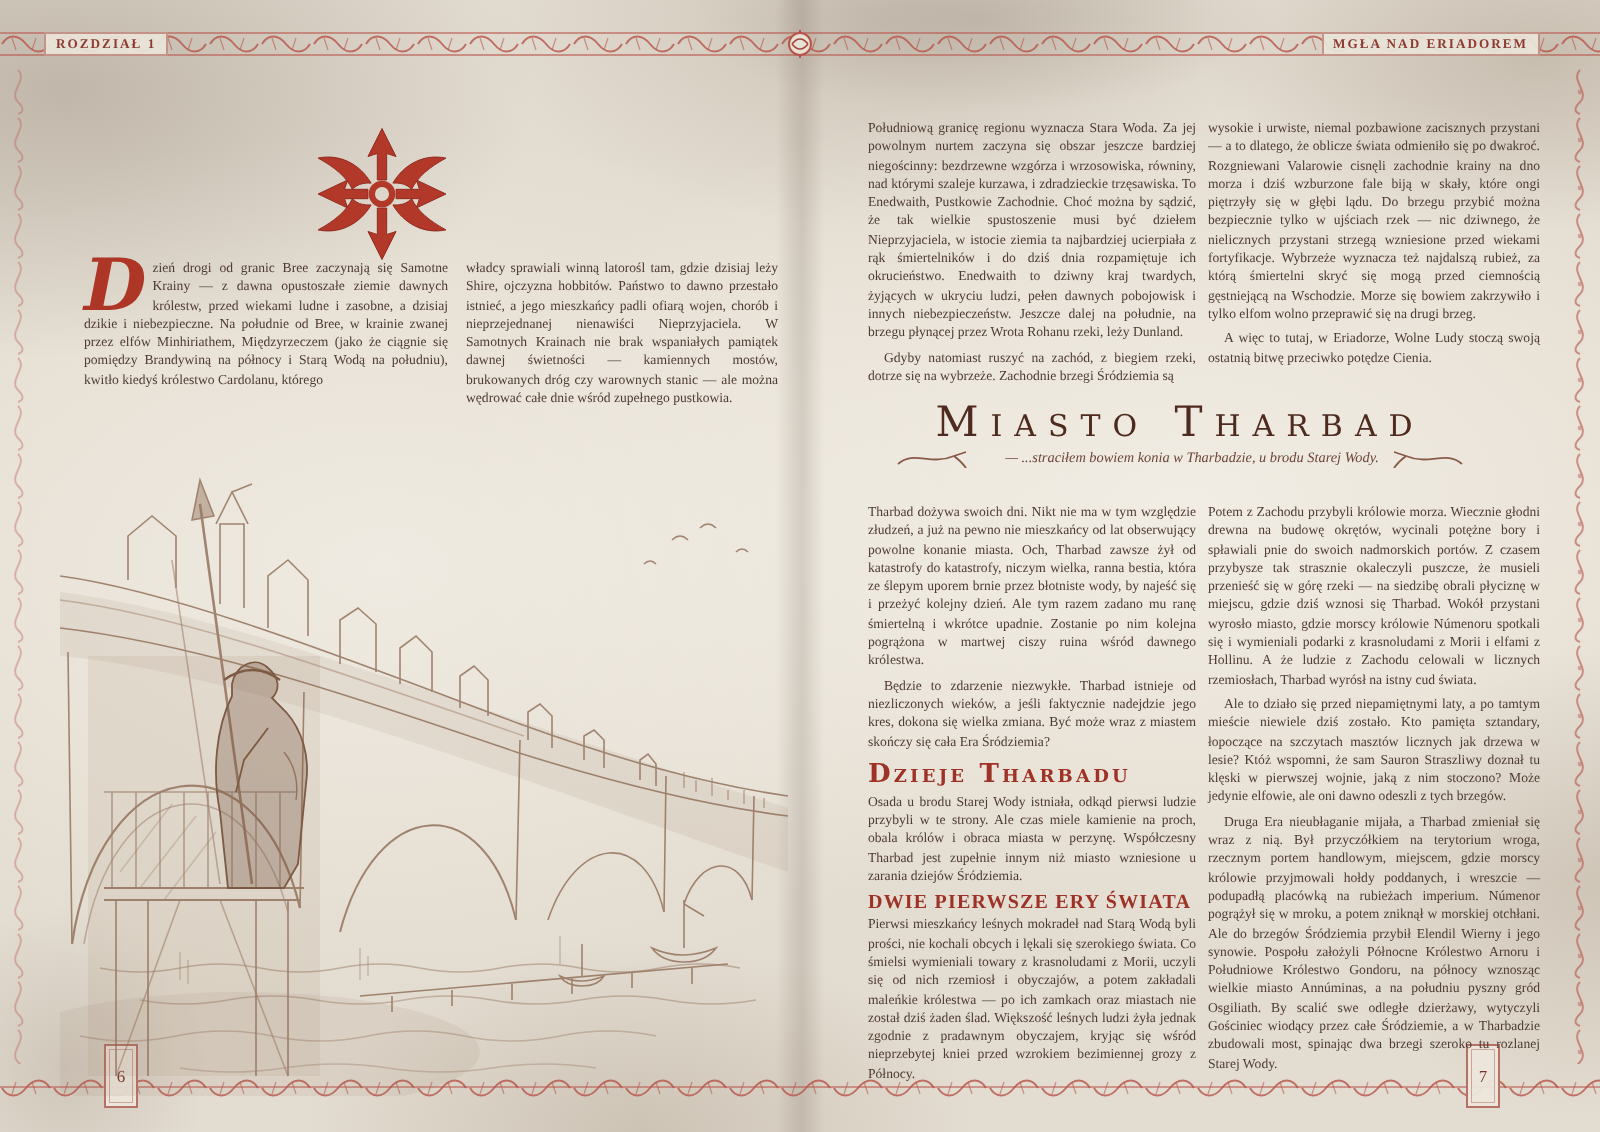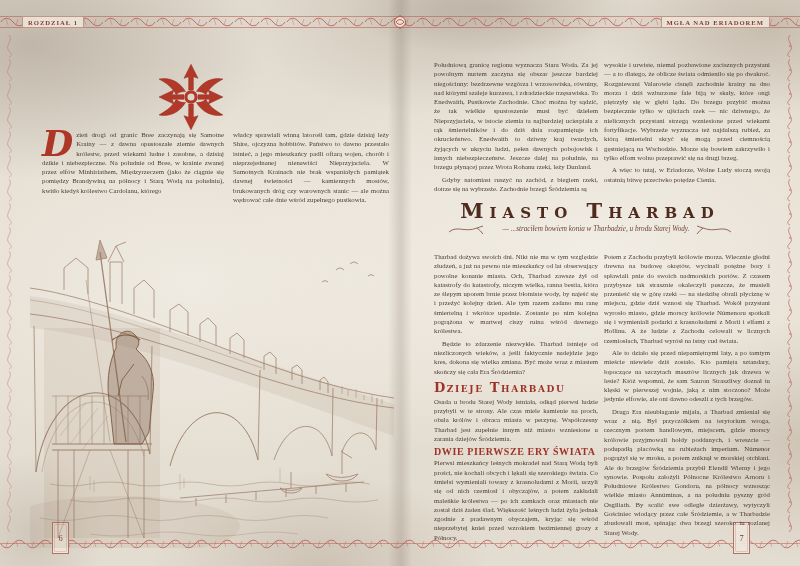--- a/index.html
+++ b/index.html
@@ -34,21 +34,21 @@
   .bodytext p{margin:0 0 3px;text-indent:8px;}
   .bodytext p.first{text-indent:0;}
   .lcolA{position:absolute;left:42px;top:130px;width:182px;}
   .lcolB{position:absolute;left:233px;top:130px;width:156px;}
   .dropcap{float:left;font-family:"DejaVu Serif",serif;font-style:italic;font-weight:bold;
     font-size:36px;line-height:27px;color:#ad3627;margin:0 3px 0 0;}
   .illus{position:absolute;left:30px;top:236px;width:364px;height:312px;}
   .ri1{position:absolute;left:434px;top:60px;width:164px;}
   .ri2{position:absolute;left:604px;top:60px;width:166px;}
   .sect-head{position:absolute;left:408px;top:199px;width:364px;text-align:center;}
-  .sect-title{font-family:"DejaVu Serif",serif;font-weight:bold;font-variant:small-caps;
+  .sect-title{font-family:"DejaVu Serif",serif;font-weight:normal;font-variant:small-caps;
     font-size:21px;letter-spacing:6px;color:#4f2a1f;line-height:24px;}
   .sect-sub{display:flex;align-items:center;justify-content:center;gap:6px;margin-top:1px;}
   .sect-sub .txt{font-style:italic;font-size:7.2px;color:#6d4437;margin-left:12px;}
   .rc1{position:absolute;left:434px;top:252px;width:164px;}
   .rc2{position:absolute;left:604px;top:252px;width:166px;}
   .h-fancy{font-family:"DejaVu Serif",serif;font-weight:bold;font-variant:small-caps;
     font-size:13px;letter-spacing:1.6px;color:#9e3226;margin:5px 0 3px;line-height:13px;}
   .h-small{font-weight:bold;font-size:10px;letter-spacing:.6px;color:#9e3226;margin:4px 0 2px;line-height:9px;}
 </style>
 </head>

